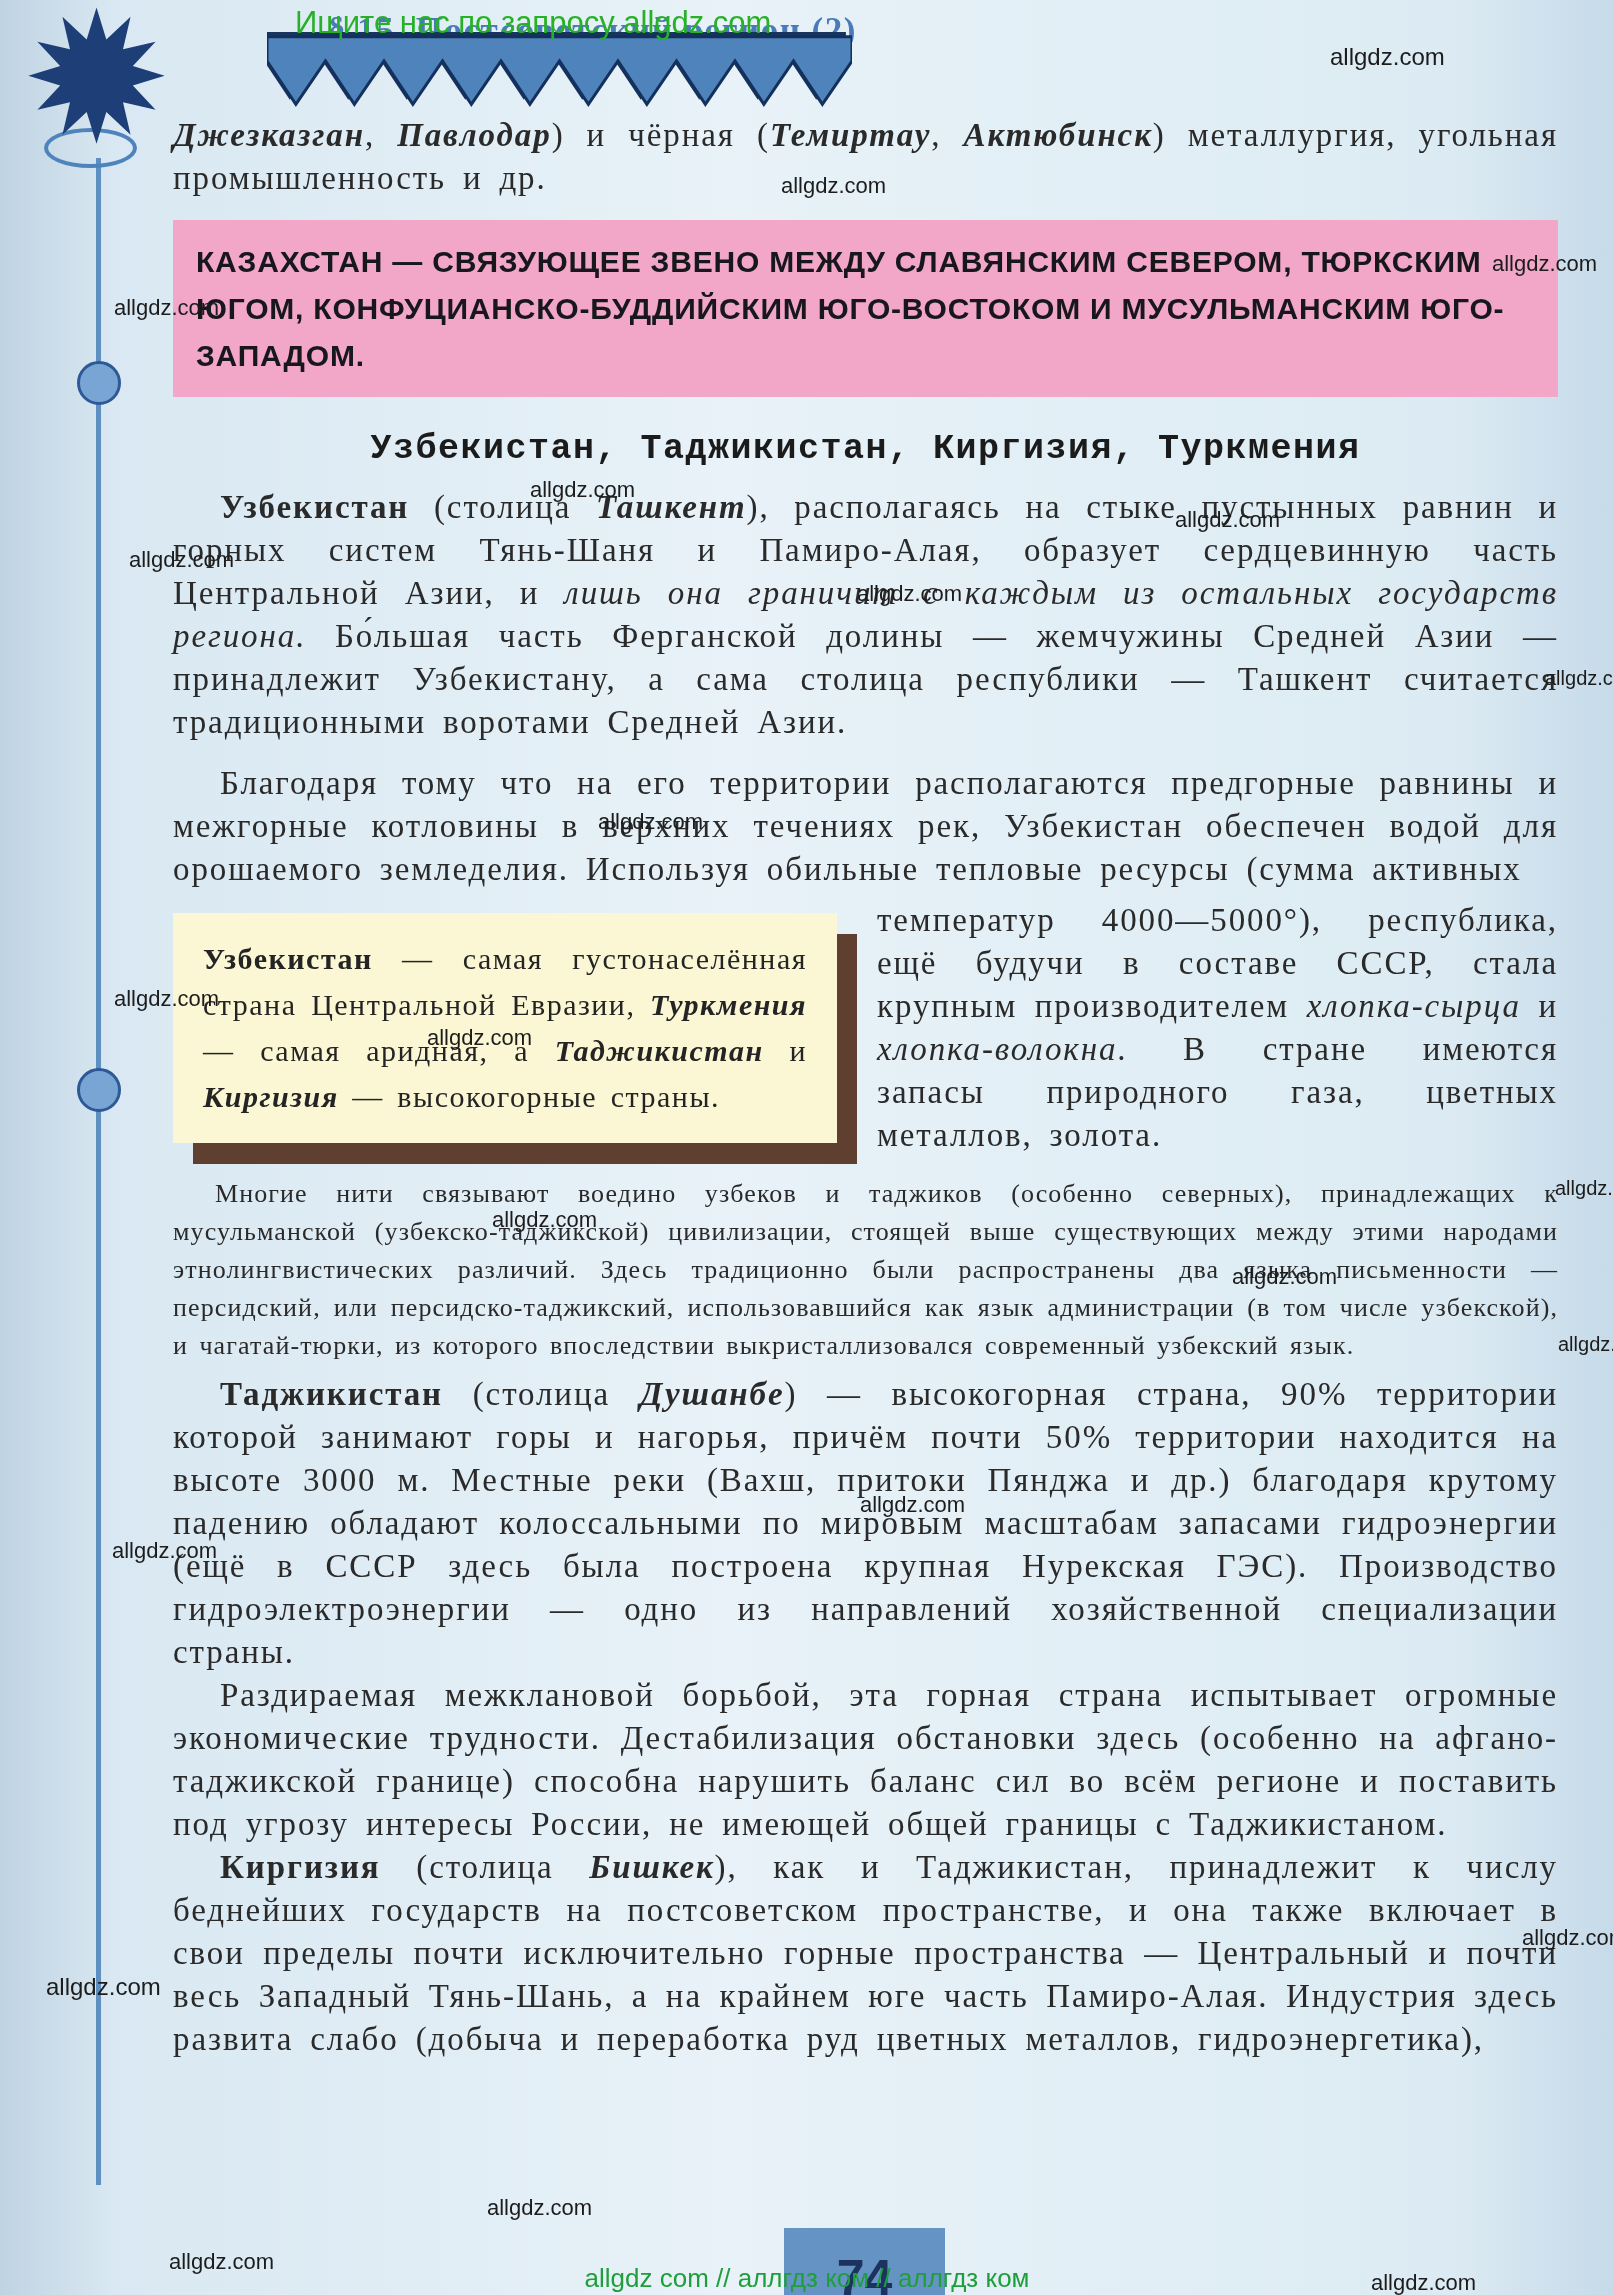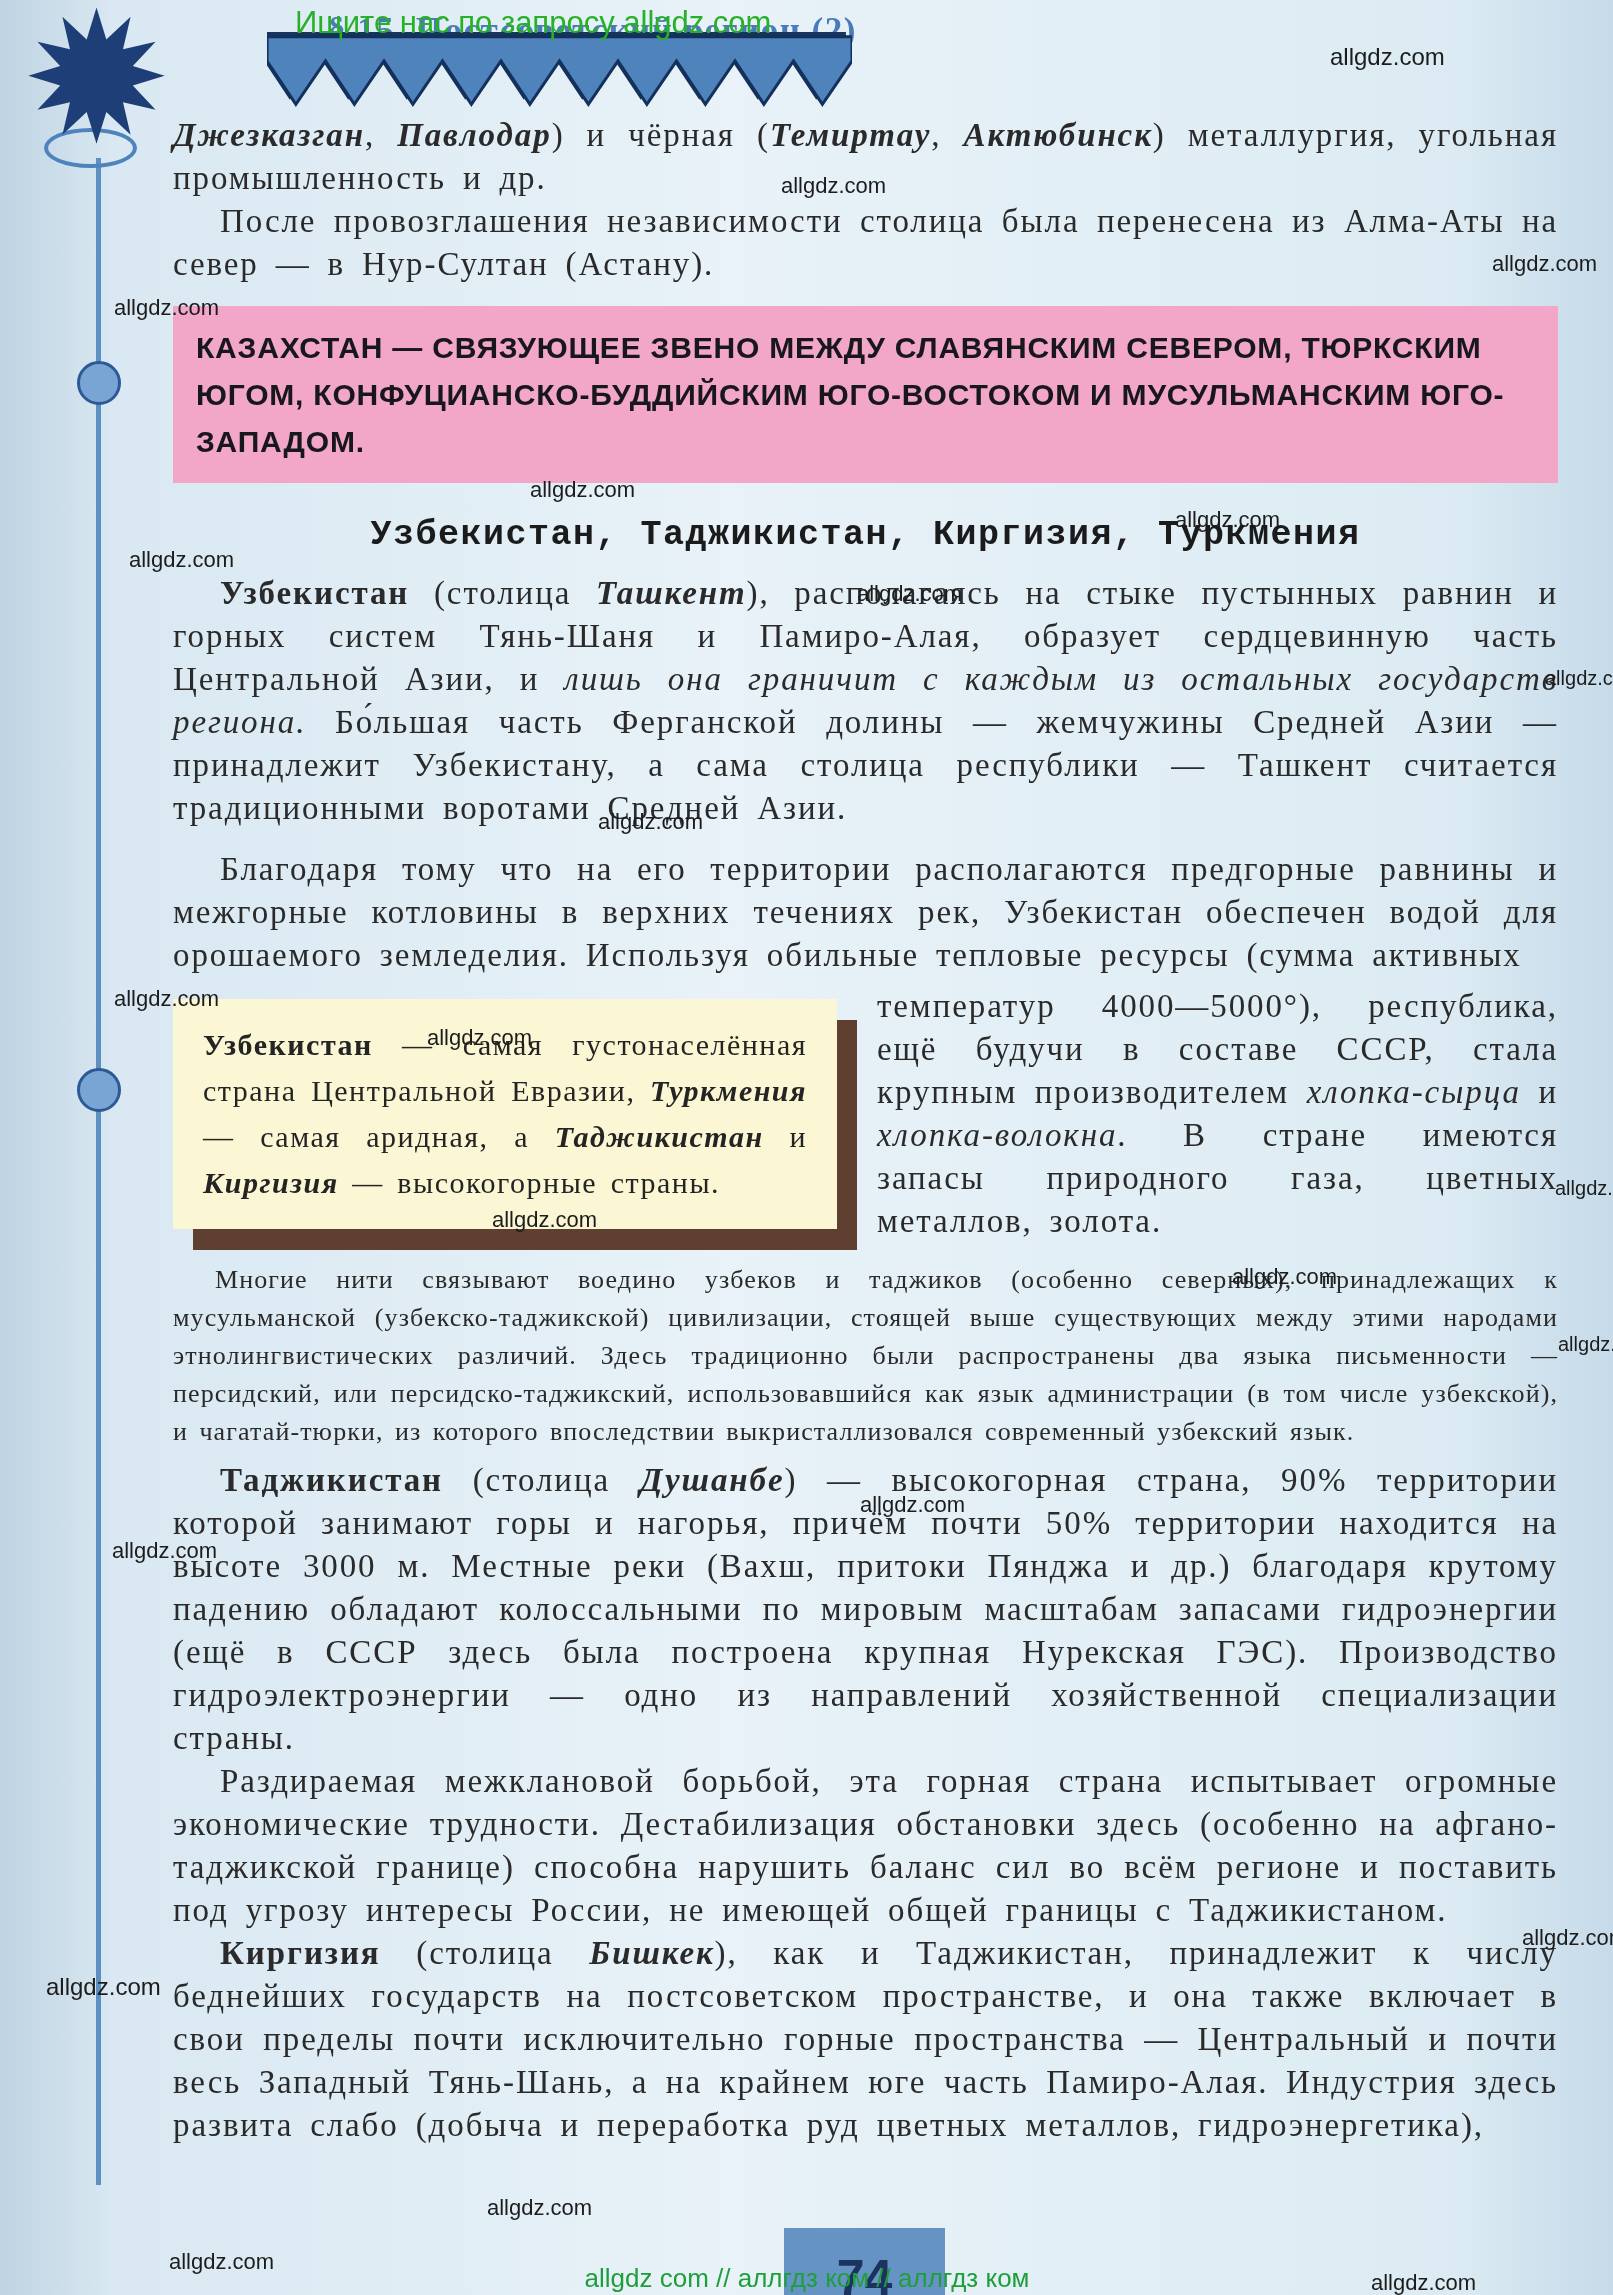--- a/index.html
+++ b/index.html
@@ -80,21 +80,20 @@
   </svg>
   <div class="ellipse"></div>
   <div class="vline"></div>
   <div class="node node1"></div>
   <div class="node node2"></div>
 
   <div class="content">
 
     <p class="para"><span class="b i">Джезказган</span><span>, </span><span class="b i">Павлодар</span><span>) и чёрная (</span><span class="b i">Темиртау</span><span>, </span><span class="b i">Актюбинск</span><span>) металлургия, угольная промышленность и др.</span></p>
 
-    <p class="para indent">После провозглашения независимости столица была перенесена из Алма-Аты на север — в Нур-Султан (Астану).</p>
 
     <div class="pink-box">КАЗАХСТАН — СВЯЗУЮЩЕЕ ЗВЕНО МЕЖДУ СЛАВЯНСКИМ СЕВЕРОМ, ТЮРКСКИМ ЮГОМ, КОНФУЦИАНСКО-БУДДИЙСКИМ ЮГО-ВОСТОКОМ И МУСУЛЬМАНСКИМ ЮГО-ЗАПАДОМ.</div>
 
     <h2 class="section-heading">Узбекистан, Таджикистан, Киргизия, Туркмения</h2>
 
     <p class="para indent mt20"><span class="b">Узбекистан</span><span> (столица </span><span class="b i">Ташкент</span><span>), располагаясь на стыке пустынных равнин и горных систем Тянь-Шаня и Памиро-Алая, образует сердцевинную часть Центральной Азии, и </span><span class="i">лишь она граничит с каждым из остальных государств региона.</span><span> Бо́льшая часть Ферганской долины — жемчужины Средней Азии — принадлежит Узбекистану, а сама столица республики — Ташкент считается традиционными воротами Средней Азии.</span></p>
 
     <p class="para indent mt8">Благодаря тому что на его территории располагаются предгорные равнины и межгорные котловины в верхних течениях рек, Узбекистан обеспечен водой для орошаемого земледелия. Используя обильные тепловые ресурсы (сумма активных</p>
 
     <div class="factrow">

